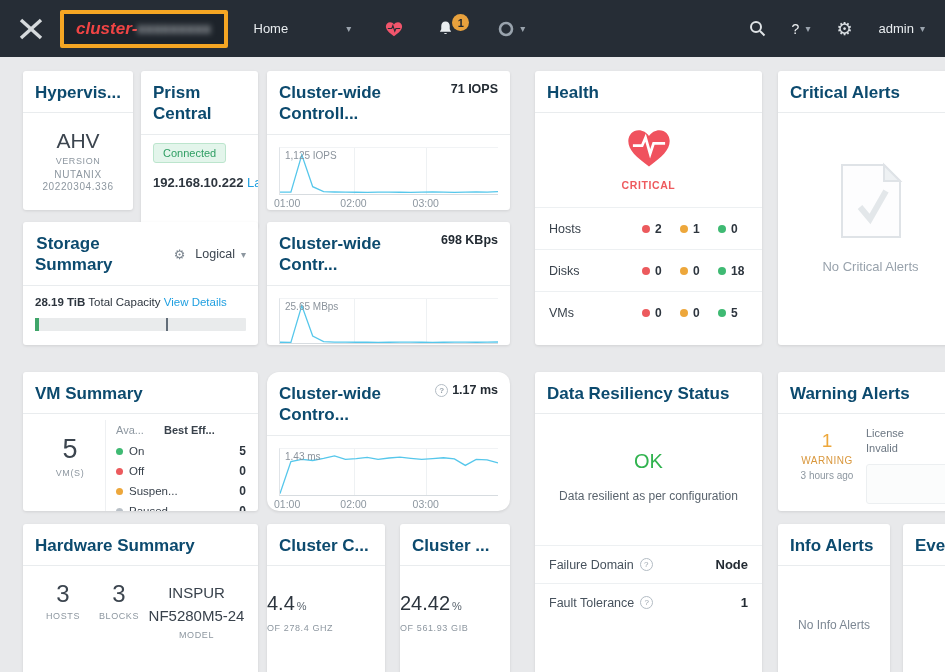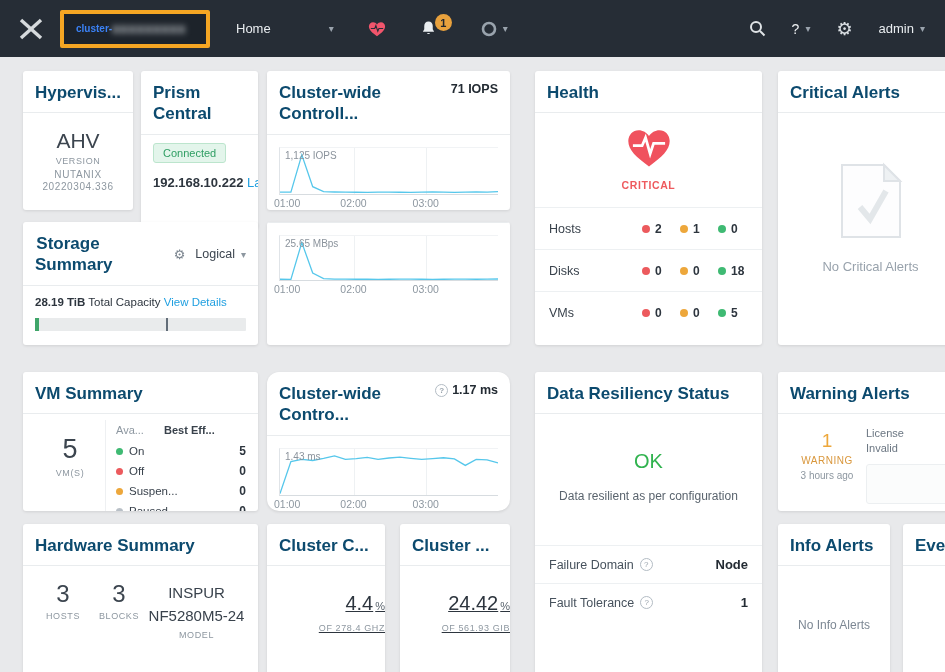--- a/index.html
+++ b/index.html
@@ -14,21 +14,21 @@
   .topnav {
     position: absolute; left:0; top:0; width:945px; height:57px;
     background:#262d36; display:flex; align-items:center; padding:0 14px;
   }
   .logo { width:26px; height:24px; margin-left:4px; cursor:pointer; flex:none; }
   .cluster-box {
     margin-left:16px; height:38px; display:flex; align-items:center;
     border:4px solid #F5A623; border-radius:2px; background:#1d232a;
     padding:0 12px; min-width:150px; cursor:pointer;
   }
-  .cluster-box .pfx { color:#3b82f6; font-weight:bold; font-size:10px; }
+  .cluster-box .pfx { color:#ef4444; font-weight:bold; font-size:17px;font-style:italic; }
   .cluster-box .redacted { color:#dfe4e8; font-weight:bold; font-size:13px; filter:blur(3px); letter-spacing:1px; }
   .nav-item { display:flex; align-items:center; color:#e9edf0; font-size:13px; cursor:pointer; }
   .caret { color:#9aa3ad; font-size:10px; margin-left:6px; }
   .home-item { margin-left:26px; }
   .home-item .caret { margin-left:58px; }
   .nav-ico { margin-left:34px; cursor:pointer; display:flex; align-items:center; position:relative; }
   .badge {
     position:absolute; top:-6px; right:-15px; width:17px; height:17px; border-radius:50%;
     background:#E8A13D; color:#20262d; font-size:11px; font-weight:bold;
     display:flex; align-items:center; justify-content:center;
@@ -143,21 +143,21 @@
   .warn-right { flex:1; padding-top:4px; }
   .warn-item { font-size:11px; color:#6b7682; line-height:1.35; cursor:pointer; }
   .warn-box { margin-top:8px; height:40px; background:#fbfcfc; border:1px solid #eceff1; border-radius:3px; }
   
   .hw-body { display:flex; padding:14px 12px 0; align-items:flex-start; }
   .hw-num-col { width:56px; text-align:center; }
   .hw-num { font-size:24px; color:#3c454f; }
   .hw-model { flex:1; text-align:center; padding-top:2px; }
   .hw-model-line { font-size:15px; color:#39424c; line-height:1.5; }
   
-  .pct-body { text-align:right; padding-top:26px;text-decoration:underline; }
+  .pct-body { text-align:left; padding-top:26px; }
   .pct-val { font-size:20px; color:#2d353e; }
   .pct-unit { font-size:11px; color:#5a646e; margin-left:2px; }
 </style>
 </head>
 <body>
 
 <header class="topnav">
   <span class="logo">
     <svg width="26" height="24" viewBox="0 0 26 24">
       <line x1="3" y1="3" x2="23" y2="21" stroke="#d6dadd" stroke-width="3.4"></line>
@@ -361,20 +361,24 @@
       <span>Total Capacity</span>
       <span class="link">View Details</span>
     </div>
     <div class="bar">
       <i class="bar-green"></i>
       <i class="bar-mark"></i>
     </div>
   </section>
 
   <section class="card c-chart2">
+    <div class="card-head">
+      <span class="card-title">Cluster-wide Contr...</span>
+      <span class="chart-val">698 KBps</span>
+    </div>
     <div class="hr"></div>
     <div class="plot plot-sm">
       <span class="peak">25.65 MBps</span>
       <i class="grid g1"></i>
       <i class="grid g2"></i>
     <svg viewBox="0 0 100 50" preserveAspectRatio="none">
           <polyline points="0.00,49.17 5.00,49.25 10.00,7.41 15.00,42.03 20.00,48.51 25.00,48.97 30.00,49.09 35.00,49.17 40.00,49.14 45.00,49.20 50.00,49.17 55.00,49.09 60.00,49.00 65.00,49.17 70.00,49.25 75.00,49.17 80.00,49.09 85.00,49.00 90.00,49.14 95.00,49.09 100.00,48.84" fill="none" stroke="#56C7EB" stroke-width="1.3" vector-effect="non-scaling-stroke"></polyline>
         </svg>
       </div>
     <div class="xticks">

